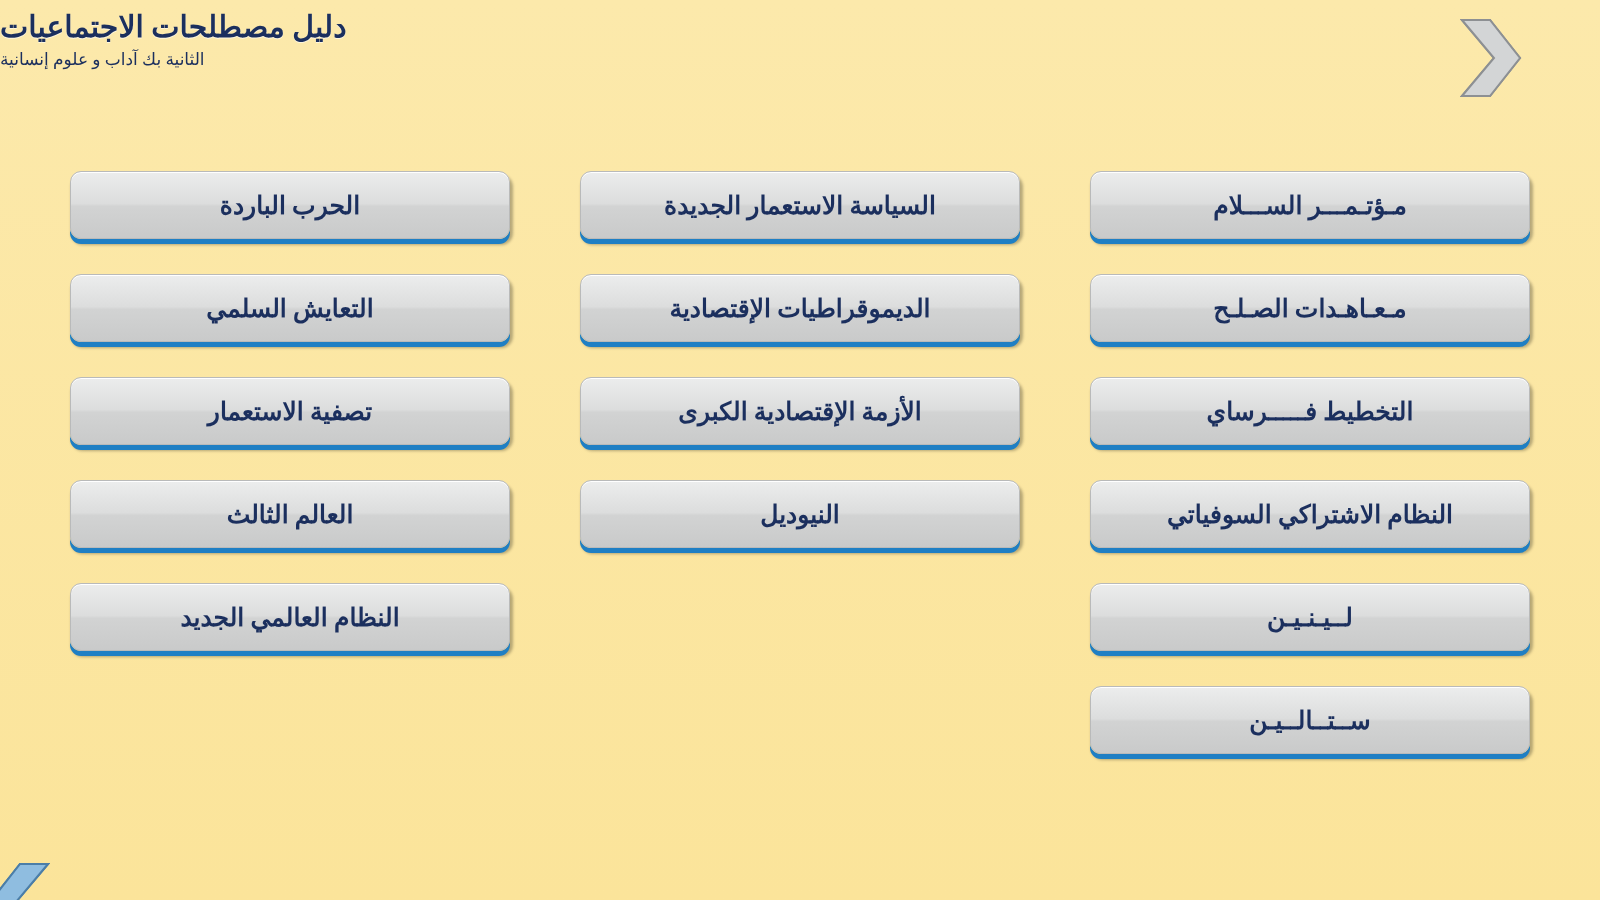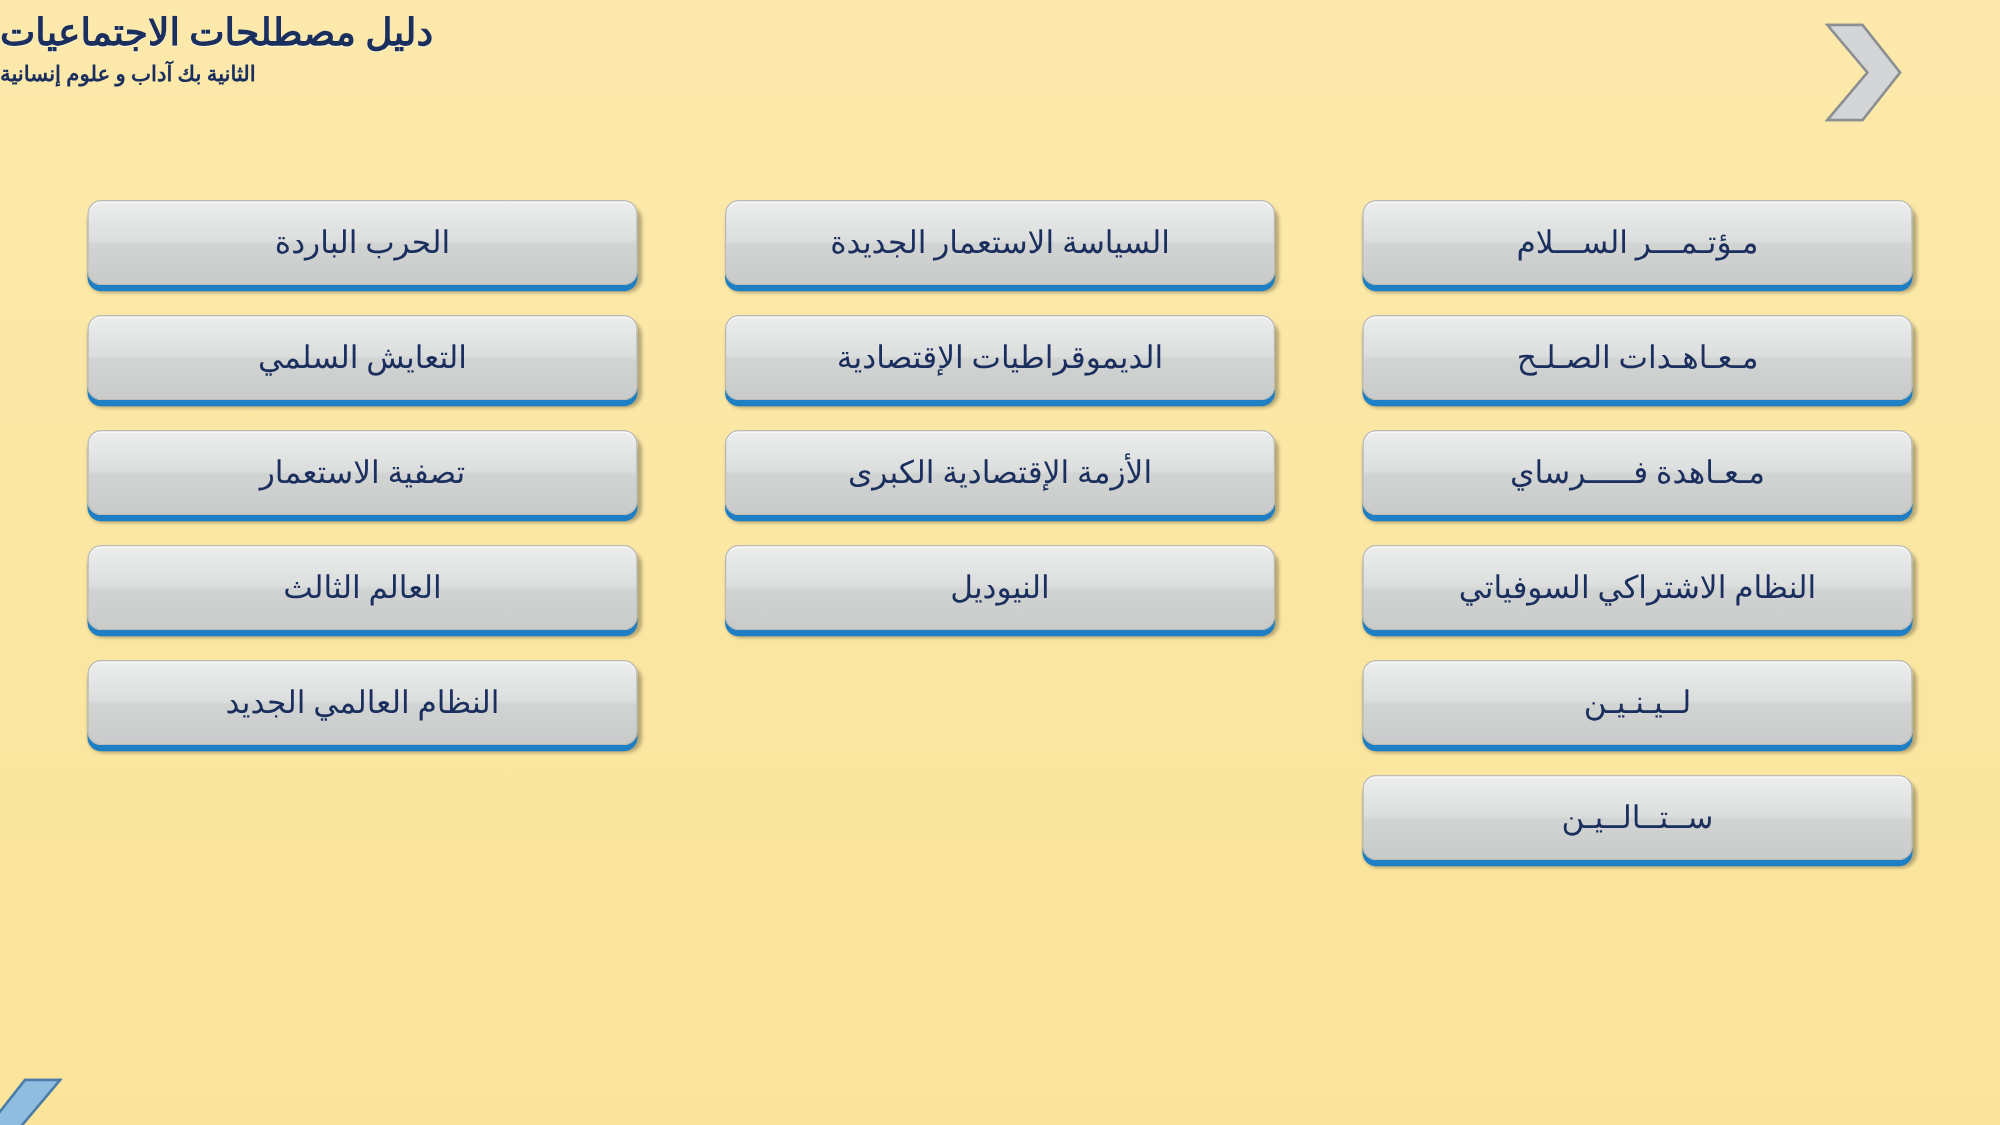--- a/index.html
+++ b/index.html
@@ -32,21 +32,21 @@
     font-size: 30px;
     font-weight: bold;
     color: #1b2f5e;
     letter-spacing: 0px;
     line-height: 1.15;
     text-shadow: 0 1px 0 rgba(255,255,255,0.6);
   }
   .subtitle {
     margin-top: 4px;
     font-size: 17px;
-    font-weight: bold;
+    font-weight: normal;
     color: #1b2f5e;
   }
   
   .chev-group {
     position: absolute;
     display: flex;
     align-items: center;
   }
   .chev-next {
     top: 18px;
@@ -89,25 +89,26 @@
     background: linear-gradient(180deg, #eceded 0%, #dcdddd 48%, #d2d3d3 52%, #c9caca 100%);
     border: 1px solid #b9baba;
     box-shadow:
       0 5px 0 0 #1f7fc4,
       2px 5px 3px 1px rgba(0,0,0,0.28),
       inset 0 1px 0 0 #ffffff;
     display: flex;
     align-items: center;
     justify-content: center;
     color: #1b2f5e;
-    font-weight: normal;
+    font-weight: bold;
     font-size: 25px;
     text-align: center;
     cursor: pointer;
     user-select: none;
+    margin-top: 11px;
   }
   .btn::before {
     
     content: "";
     position: absolute;
     left: -3px;
     top: 6px;
     bottom: -4px;
     width: 9px;
     border-radius: 8px 0 0 8px;
@@ -172,21 +173,21 @@
   <div class="grid">
 
     <div class="col col-right">
       <div class="btn">
         <span>مـؤتـمـــر الســـلام</span>
       </div>
       <div class="btn">
         <span>مـعـاهـدات الصـلـح</span>
       </div>
       <div class="btn">
-        <span>مـعـاهدة فـــــرساي</span>
+        <span>التخطيط فـــــرساي</span>
       </div>
       <div class="btn">
         <span>النظام الاشتراكي السوفياتي</span>
       </div>
       <div class="btn">
         <span>لــيـنـيـن</span>
       </div>
       <div class="btn">
         <span>ســتــالــيـن</span>
       </div>

